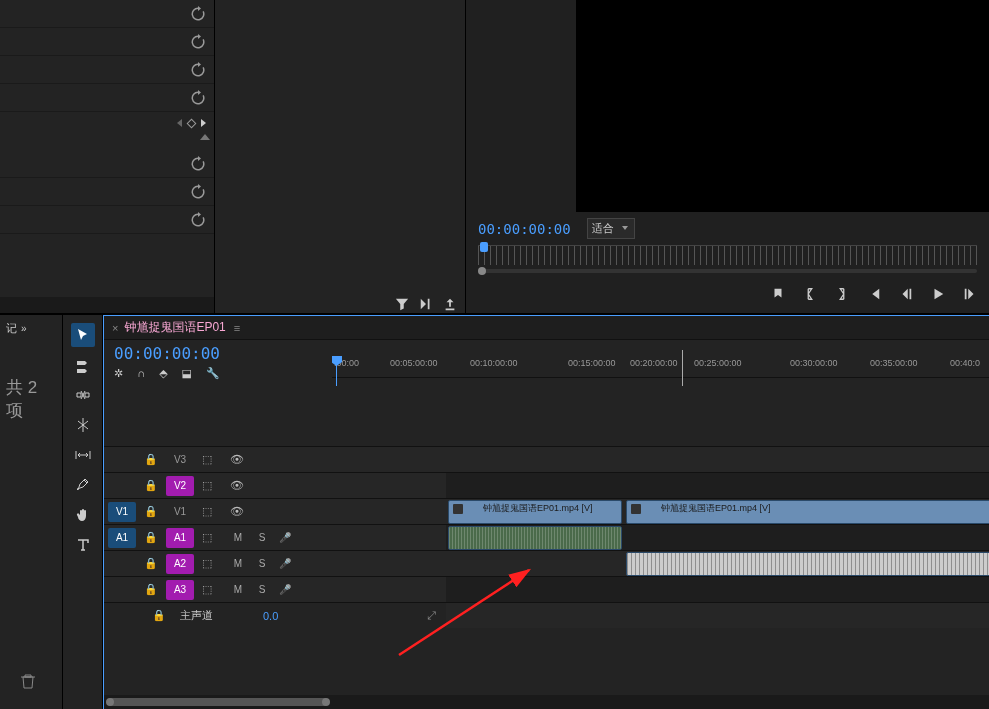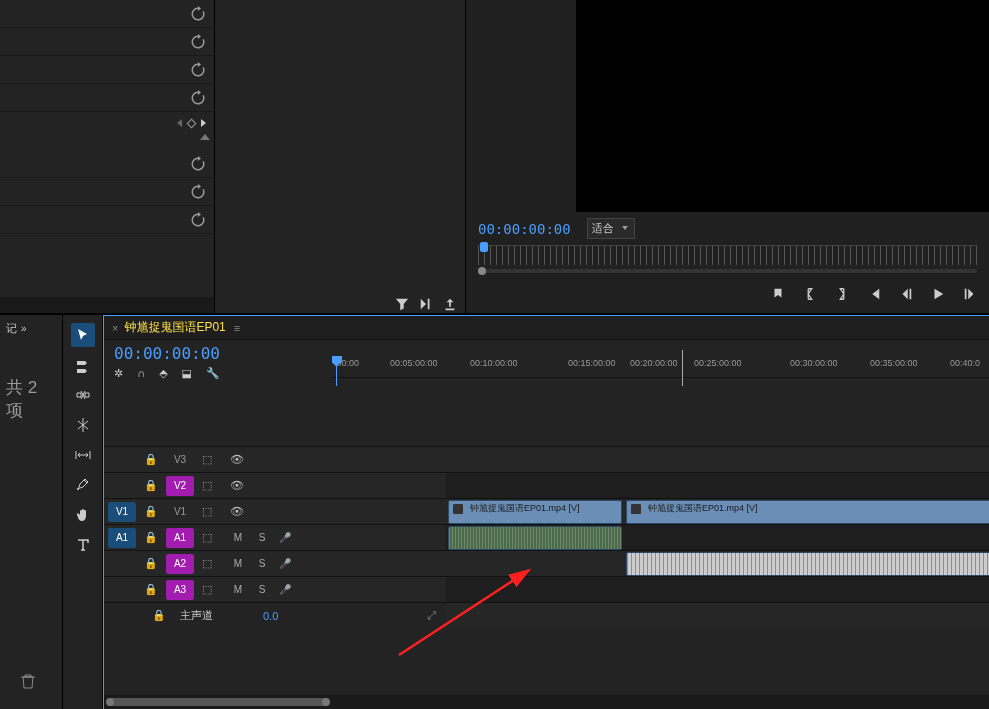--- a/index.html
+++ b/index.html
@@ -47,21 +47,21 @@
 .proj-count { margin-top: 40px; font-size: 17px; color: #999; }
 .trash { position: absolute; bottom: 20px; left: 20px; color: #888; }
 
 .tools { width: 40px; background: #232323; border-right: 1px solid #000; display: flex; flex-direction: column; align-items: center; gap: 6px; padding-top: 8px; }
 .tool { width: 24px; height: 24px; display: flex; align-items: center; justify-content: center; cursor: pointer; border-radius: 2px; color: #ccc; }
 .tool.active { background: #1a4d7a; color: #fff; }
 
 .timeline { flex: 1; background: #232323; border-left: 1px solid #4a9eff; border-top: 1px solid #4a9eff; display: flex; flex-direction: column; }
 .tl-header { height: 24px; display: flex; align-items: center; padding: 0 8px; background: #1e1e1e; border-bottom: 1px solid #111; }
 .tl-close { margin-right: 6px; color: #888; cursor: pointer; }
-.tl-title { color: #fde047; font-size: 12px; }
+.tl-title { color: #f9a8d4; font-size: 12px; }
 .tl-menu { margin-left: 8px; color: #888; }
 
 .tl-sub { height: 46px; display: flex; }
 .tl-sub-left { width: 228px; padding: 4px 10px; }
 .tl-timecode { color: #4a9eff; font-size: 16px; font-family: monospace; margin-bottom: 4px; }
 .tl-tools-row { display: flex; gap: 14px; color: #ccc; }
 .tl-tools-row span { cursor: pointer; }
 
 .tl-ruler-area { flex: 1; position: relative; overflow: hidden; }
 .tl-ruler { height: 20px; position: relative; border-bottom: 1px solid #111; top: 18px; }
@@ -84,21 +84,21 @@
 .track-toggle { width: 20px; margin-left: 8px; color: #bbb; cursor: pointer; }
 .track-m, .track-s, .track-mic { width: 16px; text-align: center; margin-left: 8px; color: #aaa; cursor: pointer; font-size: 10px; }
 .master-row { display: flex; height: 26px; border-top: 1px solid #111; align-items: center; padding-left: 40px; }
 .master-label { margin-left: 12px; color: #ccc; }
 .master-db { margin-left: 50px; color: #4a9eff; }
 
 .clip { position: absolute; height: 24px; border: 1px solid #2a4a6a; border-radius: 2px; overflow: hidden; }
 .clip-video { background: #6a8eb5; top: 1px; }
 .clip-audio { background: #4a6a4a; background-image: repeating-linear-gradient(90deg, rgba(255,255,255,0.2) 0, rgba(255,255,255,0.2) 1px, transparent 1px, transparent 3px); top: 1px; }
 .clip-audio-gray { background: #ccc; background-image: repeating-linear-gradient(90deg, rgba(0,0,0,0.3) 0, rgba(0,0,0,0.3) 1px, transparent 1px, transparent 4px); }
-.clip-label { font-size: 9px; color: #1a1a1a; padding: 1px 4px; display: flex; align-items: center; gap: 7px; }
+.clip-label { font-size: 9px; color: #1a1a1a; padding: 1px 4px; display: flex; align-items: center; gap: 20px; }
 .clip-fx { width: 10px; height: 10px; background: #333; border-radius: 1px; }
 
 .tl-lane { height: 26px; border-top: 1px solid #111; position: relative; background: #1e1e1e; }
 .tl-lane.dark { background: #262626; }
 
 .tl-scroll { height: 14px; background: #1a1a1a; position: relative; margin-top: auto; }
 .tl-scroll-thumb { position: absolute; height: 8px; background: #555; border-radius: 4px; top: 3px; left: 4px; width: 220px; }
 .tl-scroll-thumb::before, .tl-scroll-thumb::after { content: ""; position: absolute; width: 8px; height: 8px; background: #777; border-radius: 50%; top: 0; }
 .tl-scroll-thumb::before { left: -2px; }
 .tl-scroll-thumb::after { right: -2px; }

